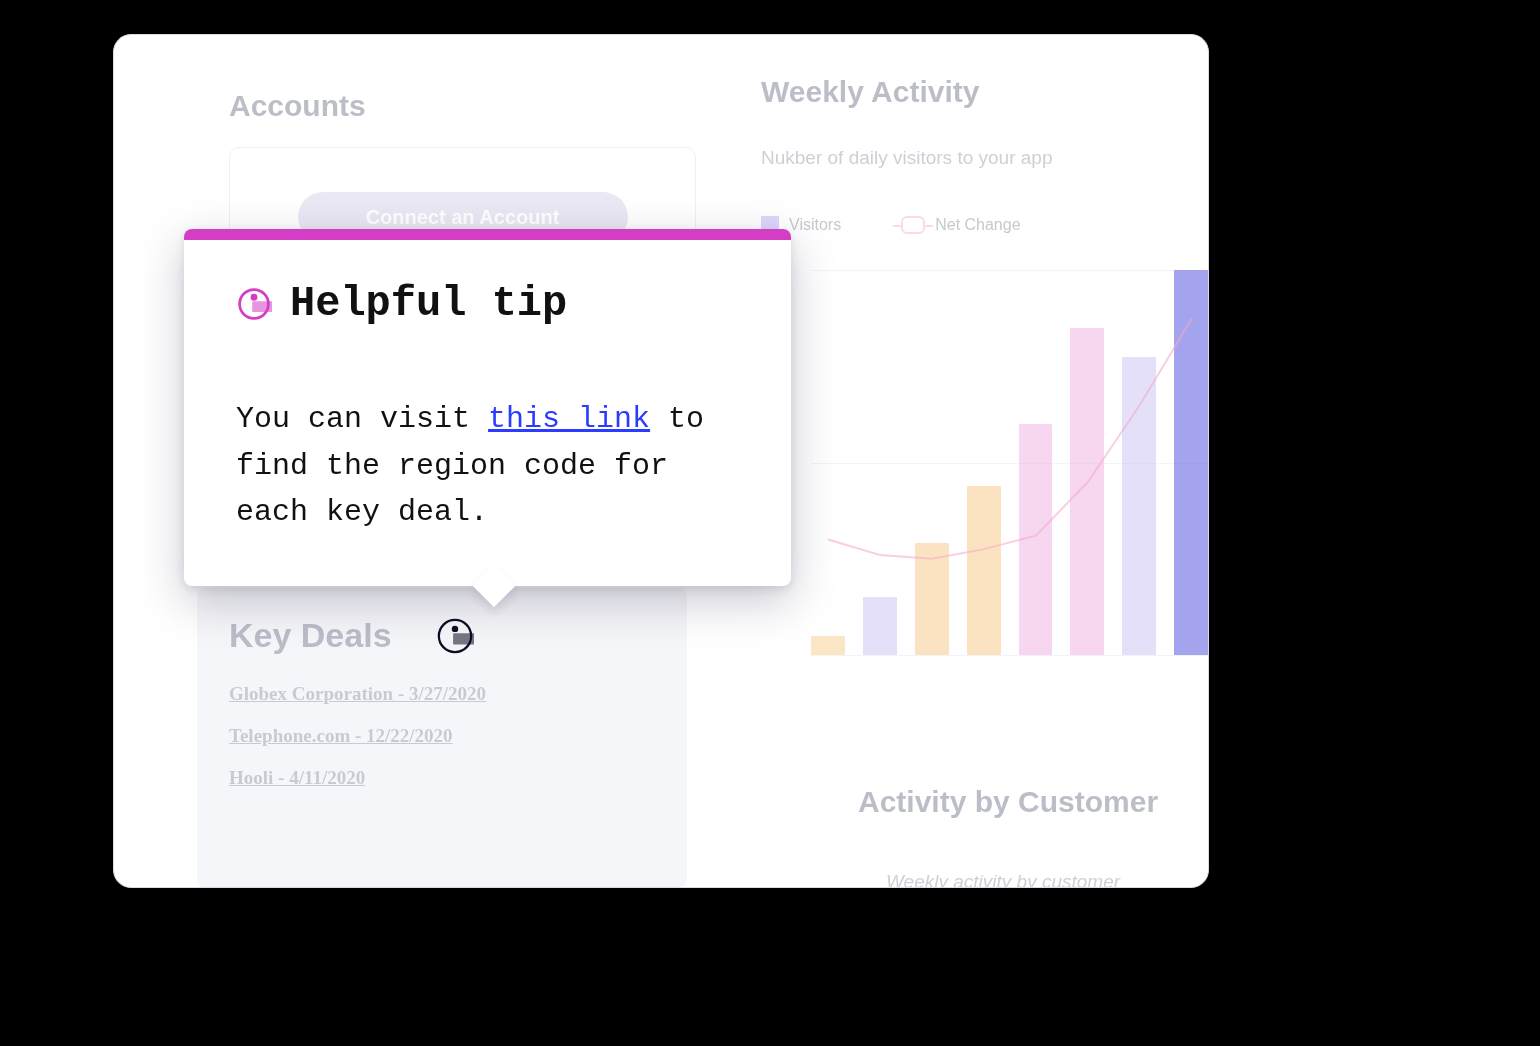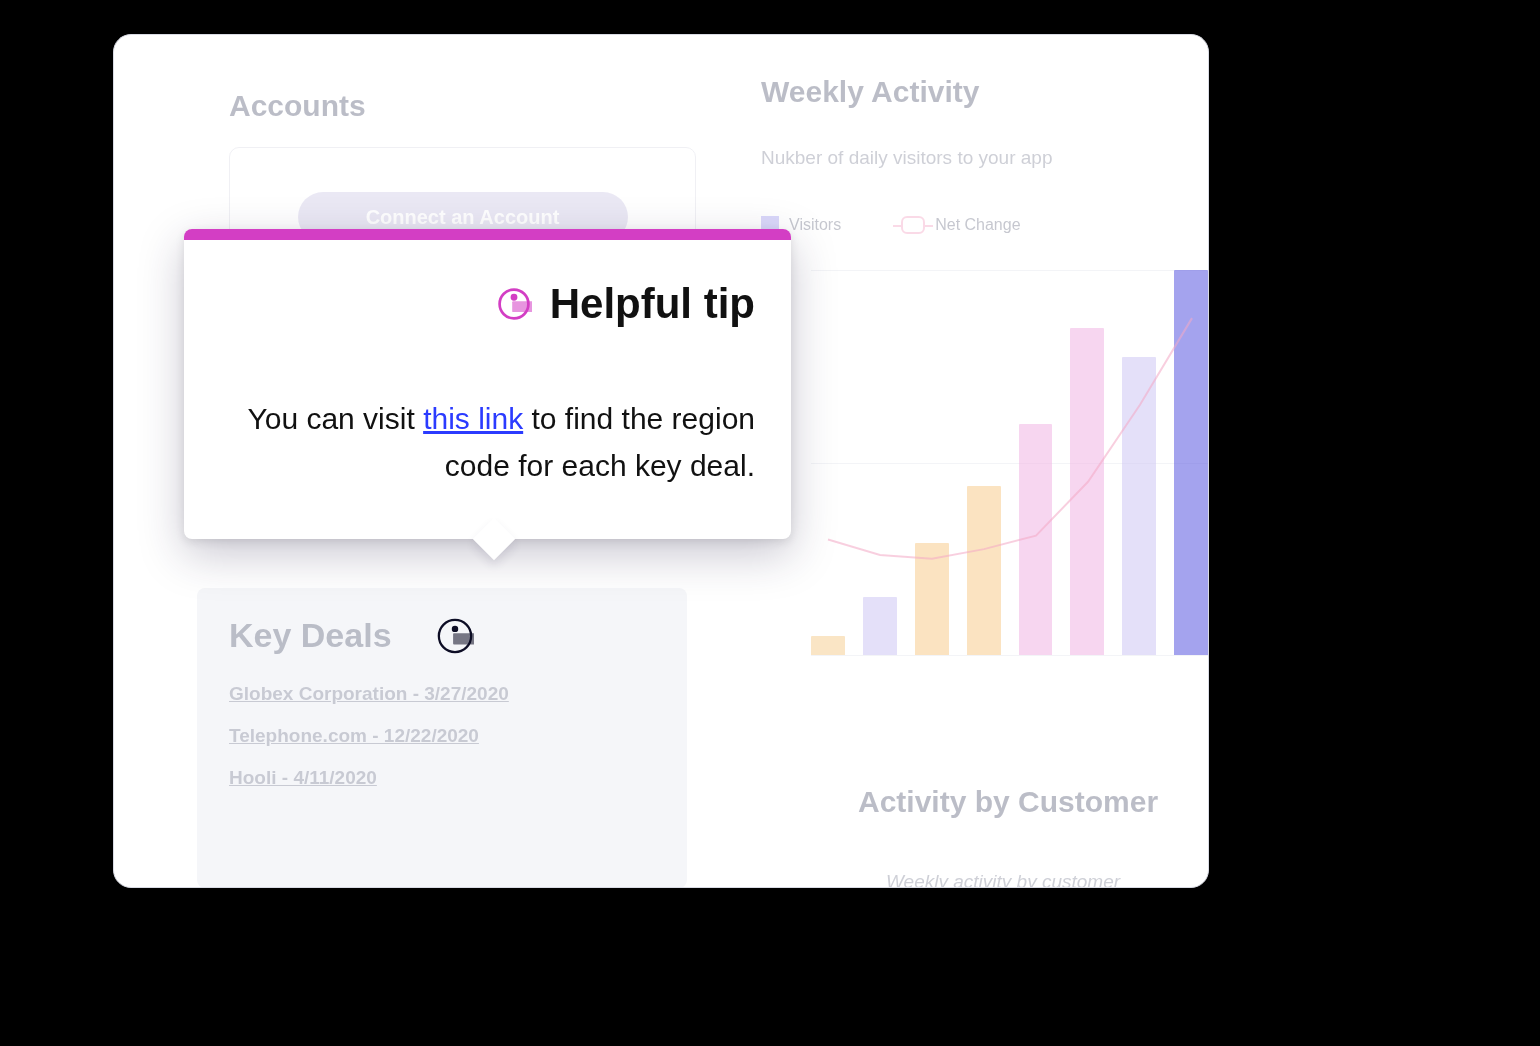--- a/index.html
+++ b/index.html
@@ -206,20 +206,21 @@
     gap: 20px;
     opacity: 0.45;
   }
   .deal-link {
     color: #9295a6;
     font-size: 19px;
     font-weight: 600;
     text-decoration: underline;
     cursor: pointer;
     width: fit-content;
+    font-family: Liberation Serif, serif;
   }
 
   
   .abc-title {
     position: absolute;
     left: 744px;
     top: 750px;
     font-size: 30px;
     font-weight: 700;
     color: #7a7e91;
@@ -244,22 +245,23 @@
     background: #fff;
     border-radius: 8px;
     box-shadow: 0 15px 45px rgba(40,30,70,0.25), 0 3px 10px rgba(0,0,0,0.1);
   }
   .tooltip-stripe {
     height: 11px;
     background: #d33ec4;
     border-radius: 8px 8px 0 0;
   }
   .tooltip-body {
-    padding: 40px 36px 50px;
-    text-align: right;
+    padding: 40px 52px 50px;
+    text-align: left;
+    font-family: Liberation Mono, monospace;
   }
   .tooltip-header {
     display: inline-flex;
     align-items: center;
     gap: 18px;
     margin-bottom: 28px;
   }
   .tooltip-info-icon svg circle { stroke: #d33ec4; stroke-width: 3; fill: none; }
   .tooltip-info-icon svg .dot,
   .tooltip-info-icon svg .bar { fill: #d33ec4; }

